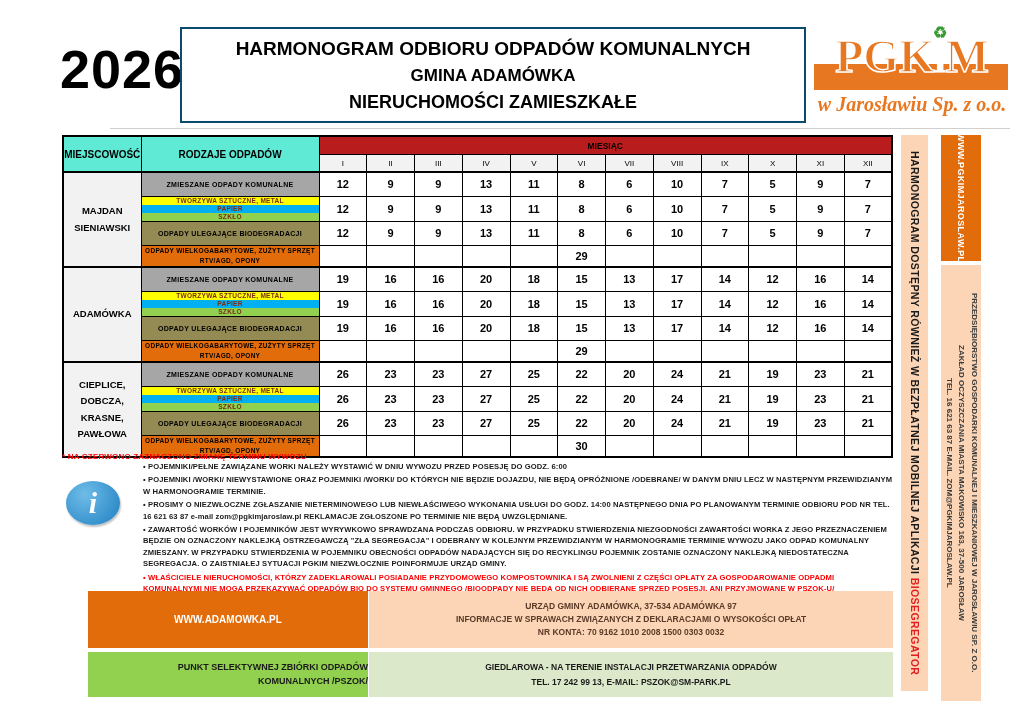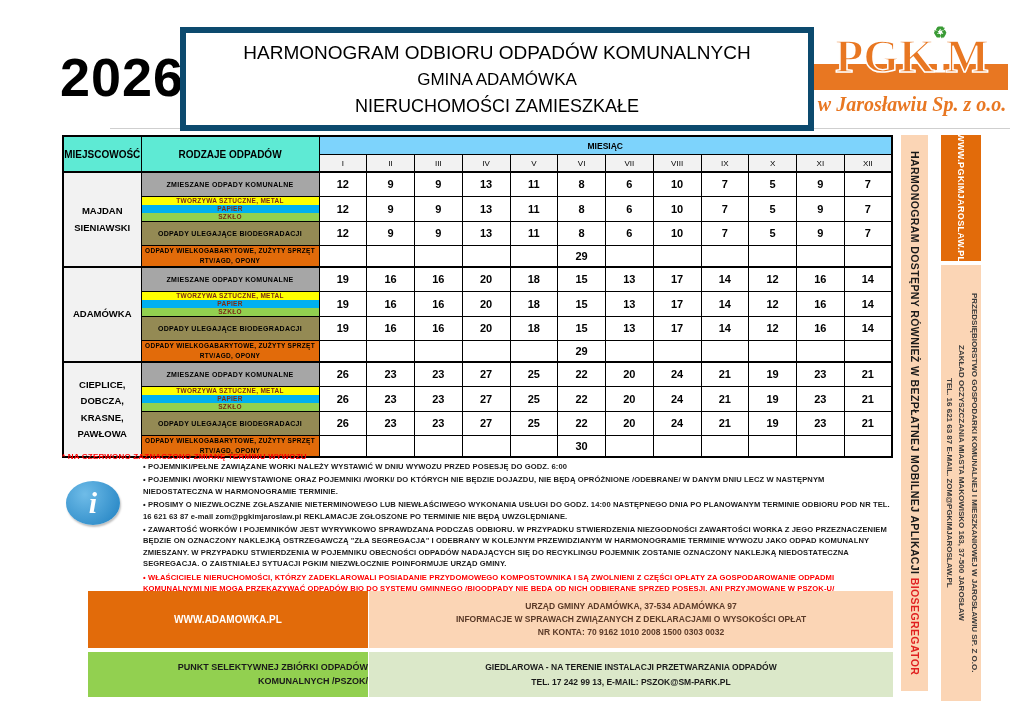--- a/index.html
+++ b/index.html
@@ -1,26 +1,26 @@
 <!DOCTYPE html>
 <html><head>
 <meta charset="utf-8">
 <style>
   html,body{margin:0;padding:0;}
   body{
     width:1024px;height:725px;position:relative;background:#fff;
     font-family:"Liberation Sans",sans-serif;color:#000;overflow:hidden;
   }
   
-  .year{position:absolute;left:60px;top:38px;font-size:54px;font-weight:bold;letter-spacing:1px;margin-top:8px;}
+  .year{position:absolute;left:60px;top:38px;font-size:54px;font-weight:bold;letter-spacing:1px;}
   .top-rule{position:absolute;left:110px;top:128px;width:900px;height:1px;background:#cfcfcf;}
   .title-box{
     position:absolute;left:180px;top:27px;width:622px;height:92px;
-    border:6px solid #0c4a6e;display:flex;flex-direction:column;justify-content:center;
-    text-align:center;font-weight:normal;
+    border:2px solid #0c4a6e;display:flex;flex-direction:column;justify-content:center;
+    text-align:center;font-weight:bold;
   }
   .title-box .t1{font-size:19px;line-height:1.55;}
   .title-box .t2{font-size:17px;line-height:1.5;}
   .title-box .t3{font-size:18px;line-height:1.5;}
   
   .logo{position:absolute;left:812px;top:30px;width:200px;height:88px;}
   .logo-band{position:absolute;left:2px;right:4px;top:34px;height:26px;background:#e87722;}
   .logo-text{
     position:absolute;top:4px;width:100%;text-align:center;
     font-family:"Liberation Serif",serif;font-weight:bold;font-size:46px;line-height:1;
@@ -36,21 +36,21 @@
     font-family:"Liberation Serif",serif;font-style:italic;font-weight:bold;
     font-size:20px;color:#e87722;
   }
   
   table.sched{
     position:absolute;left:62px;top:135px;width:831px;
     border-collapse:collapse;table-layout:fixed;border:2px solid #000;
   }
   table.sched th,table.sched td{border:1px solid #000;padding:0;overflow:hidden;}
   th.h-place,th.h-type{background:#5eead4;font-size:10px;font-weight:bold;}
-  th.h-month{background:#7dd3fc;font-size:8.5px;font-weight:bold;height:17px;}
+  th.h-month{background:#b91c1c;font-size:8.5px;font-weight:bold;height:17px;}
   th.month-h{background:#f2f2f2;font-size:8px;font-weight:normal;height:16px;}
   tr.group-start td{border-top:2px solid #000;}
   td.place{background:#f2f2f2;font-size:9.5px;font-weight:bold;text-align:center;line-height:1.7;}
   td.label{font-size:7px;font-weight:bold;text-align:center;letter-spacing:.3px;}
   td.label.zmieszane{background:#a6a6a6;}
   td.label.bio{background:#948a54;}
   td.label.gabaryty{background:#e26b0a;font-size:6.5px;line-height:1.5;}
   td.label.segregowane{padding:0;}
   .stripe{height:8px;line-height:8px;font-size:6.5px;font-weight:bold;color:#7b2d16;text-align:center;letter-spacing:.3px;}
   .stripe-yellow{background:#ffff00;}
@@ -359,21 +359,21 @@
       </tr>
     </tbody>
 </table>
 
 <div class="red-note">* NA CZERWONO ZAZNACZONO ZMIANĘ TERMINU WYWOZU</div>
 <div class="info-icon">
     <span>i</span>
   </div>
 <div class="notes" id="notes-list">
     <p class="note">• POJEMNIKI/PEŁNE ZAWIĄZANE WORKI NALEŻY WYSTAWIĆ W DNIU WYWOZU PRZED POSESJĘ DO GODZ. 6:00</p>
-    <p class="note">• POJEMNIKI /WORKI/ NIEWYSTAWIONE ORAZ POJEMNIKI /WORKI/ DO KTÓRYCH NIE BĘDZIE DOJAZDU, NIE BĘDĄ OPRÓŻNIONE /ODEBRANE/ W DANYM DNIU LECZ W NASTĘPNYM NIEDOSTATECZNA W HARMONOGRAMIE TERMINIE.</p>
+    <p class="note">• POJEMNIKI /WORKI/ NIEWYSTAWIONE ORAZ POJEMNIKI /WORKI/ DO KTÓRYCH NIE BĘDZIE DOJAZDU, NIE BĘDĄ OPRÓŻNIONE /ODEBRANE/ W DANYM DNIU LECZ W NASTĘPNYM PRZEWIDZIANYM W HARMONOGRAMIE TERMINIE.</p>
     <p class="note">• PROSIMY O NIEZWŁOCZNE ZGŁASZANIE NIETERMINOWEGO LUB NIEWŁAŚCIWEGO WYKONANIA USŁUGI DO GODZ. 14:00 NASTĘPNEGO DNIA PO PLANOWANYM TERMINIE ODBIORU POD NR TEL. 16 621 63 87 e-mail zom@pgkimjaroslaw.pl  REKLAMACJE ZGŁOSZONE PO TERMINIE NIE BĘDĄ UWZGLĘDNIANE.</p>
     <p class="note">• ZAWARTOŚĆ WORKÓW I POJEMNIKÓW JEST WYRYWKOWO SPRAWDZANA PODCZAS ODBIORU. W PRZYPADKU STWIERDZENIA NIEZGODNOŚCI ZAWARTOŚCI WORKA Z JEGO PRZEZNACZENIEM BĘDZIE ON OZNACZONY NAKLEJKĄ OSTRZEGAWCZĄ "ZŁA SEGREGACJA" I ODEBRANY W KOLEJNYM PRZEWIDZIANYM W HARMONOGRAMIE TERMINIE WYWOZU JAKO ODPAD KOMUNALNY ZMIESZANY. W PRZYPADKU STWIERDZENIA W POJEMNIKU OBECNOŚCI ODPADÓW NADAJĄCYCH SIĘ DO RECYKLINGU POJEMNIK ZOSTANIE OZNACZONY NAKLEJKĄ NIEDOSTATECZNA SEGREGACJA. O ZAISTNIAŁEJ SYTUACJI PGKIM NIEZWŁOCZNIE POINFORMUJE URZĄD GMINY.</p>
     <p class="note red">• WŁAŚCICIELE NIERUCHOMOŚCI, KTÓRZY ZADEKLAROWALI POSIADANIE PRZYDOMOWEGO KOMPOSTOWNIKA I SĄ ZWOLNIENI Z CZĘŚCI OPŁATY ZA GOSPODAROWANIE ODPADMI KOMUNALNYMI NIE MOGĄ PRZEKAZYWAĆ ODPADÓW BIO DO SYSTEMU GMINNEGO /BIOODPADY NIE BĘDĄ OD NICH ODBIERANE SPRZED POSESJI, ANI PRZYJMOWANE W PSZOK-U/</p>
   </div>
 
 <div class="box box-adamowka">
   <div>WWW.ADAMOWKA.PL</div>
 </div>
 <div class="box box-urzad">
   <div>URZĄD GMINY ADAMÓWKA, 37-534 ADAMÓWKA 97</div>

